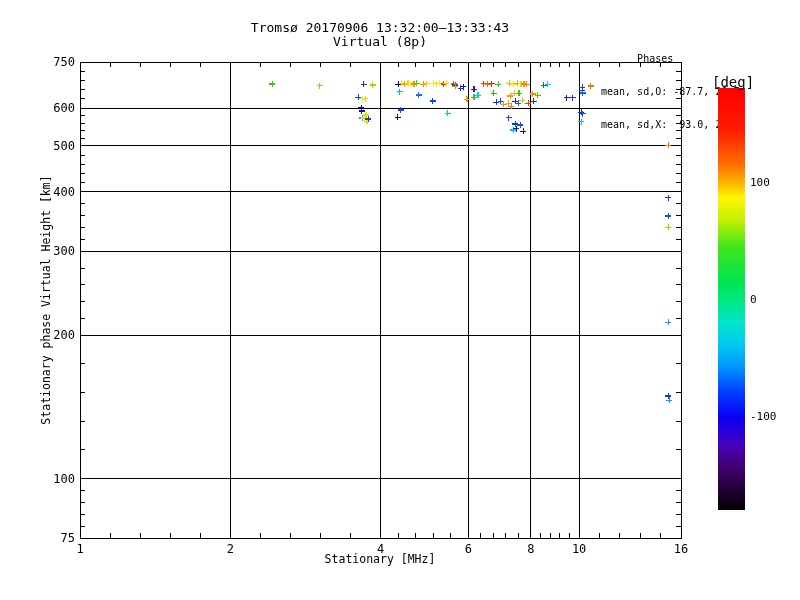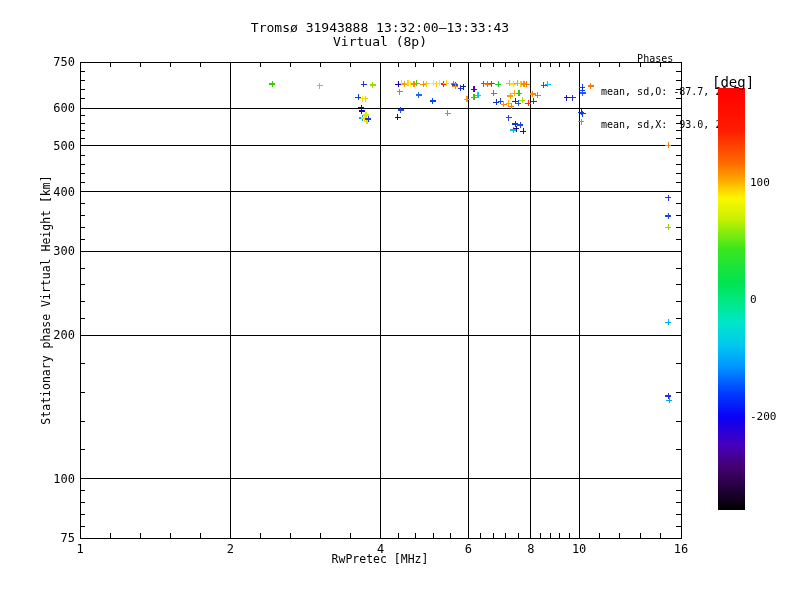--- a/index.html
+++ b/index.html
@@ -15,21 +15,21 @@
           font-size:11.5px;white-space:nowrap;}
   #plot-svg{position:absolute;top:0;left:0;}
   #colorbar{position:absolute;left:718px;top:88px;width:27px;height:422px;}
   .cb-unit{position:absolute;left:712px;top:74px;font-size:14px;white-space:pre;}
   .cb-tick{position:absolute;font-size:11px;white-space:pre;}
 </style>
 </head>
 <body>
 
 <div id="page">
-  <div class="title">Tromsø 31943888 13:32:00–13:33:43</div>
+  <div class="title">Tromsø 20170906 13:32:00–13:33:43</div>
   <div class="subtitle">Virtual (8p)</div>
 
   <div class="phases">
     <div>      Phases</div>
     <div>mean, sd,O: -87.7, 20.7</div>
     <div>mean, sd,X:  93.0, 26.5</div>
   </div>
 
   <svg id="plot-svg" width="800" height="600">
       <g>
@@ -290,22 +290,22 @@
         <path d="M665.4506158267669 197.71315114341238H671.4506158267669M668.4506158267669 194.71315114341238V200.71315114341238" stroke="#2233dd" stroke-width="1.3" fill="none" shape-rendering="crispEdges"></path>
         <path d="M665.4506158267669 216.0389623393606H671.4506158267669M668.4506158267669 213.0389623393606V219.0389623393606" stroke="#2244cc" stroke-width="1.3" fill="none" shape-rendering="crispEdges"></path>
         <path d="M665.4506158267669 227.3773285596921H671.4506158267669M668.4506158267669 224.3773285596921V230.3773285596921" stroke="#88dd00" stroke-width="1.3" fill="none" shape-rendering="crispEdges"></path>
         <path d="M665.4506158267669 322.22047013761016H671.4506158267669M668.4506158267669 319.22047013761016V325.22047013761016" stroke="#00aaee" stroke-width="1.3" fill="none" shape-rendering="crispEdges"></path>
         <path d="M665.1633196549644 396.0924976102068H671.1633196549644M668.1633196549644 393.0924976102068V399.0924976102068" stroke="#2233dd" stroke-width="1.3" fill="none" shape-rendering="crispEdges"></path>
         <path d="M666.1671947599846 400.29720202105716H672.1671947599846M669.1671947599846 397.29720202105716V403.29720202105716" stroke="#00aadd" stroke-width="1.3" fill="none" shape-rendering="crispEdges"></path>
       </g>
     </svg>
 
   <div class="ylabel">Stationary phase Virtual Height [km]</div>
-  <div class="xlabel">RwPretec [MHz]</div>
+  <div class="xlabel">Stationary [MHz]</div>
 
   <div id="colorbar" style="background: linear-gradient(rgb(255, 0, 0) 0%, rgb(255, 28, 0) 10%, rgb(255, 110, 0) 18%, rgb(255, 180, 0) 22.5%, rgb(255, 246, 0) 26%, rgb(200, 240, 0) 31%, rgb(60, 230, 30) 38%, rgb(0, 228, 80) 46%, rgb(0, 232, 126) 50%, rgb(0, 230, 200) 55.5%, rgb(0, 200, 240) 61%, rgb(0, 150, 255) 66%, rgb(0, 64, 255) 72%, rgb(10, 0, 245) 78%, rgb(70, 0, 190) 84.5%, rgb(68, 0, 110) 90%, rgb(30, 0, 50) 95.5%, rgb(0, 0, 0) 100%);"></div>
   <div class="cb-unit">[deg]</div>
   <div id="cb-ticks">
       <div class="cb-tick" style="left: 750px; top: 175.778px;">100</div>
       <div class="cb-tick" style="left: 750px; top: 293px;">0</div>
-      <div class="cb-tick" style="left: 750px; top: 410.222px;">-200</div>
+      <div class="cb-tick" style="left: 750px; top: 410.222px;">-100</div>
     </div>
 </div>
 
 </body></html>

